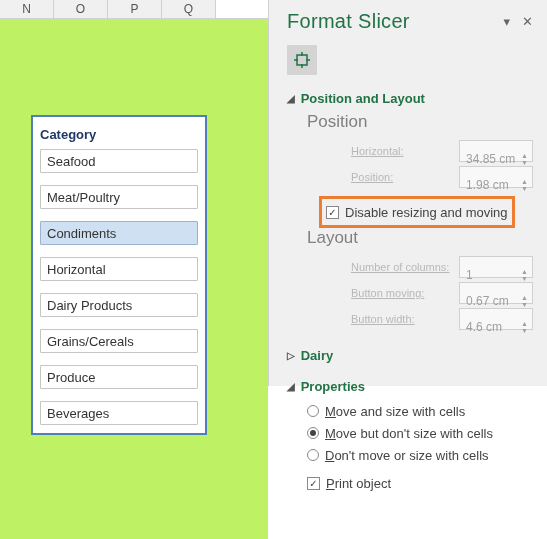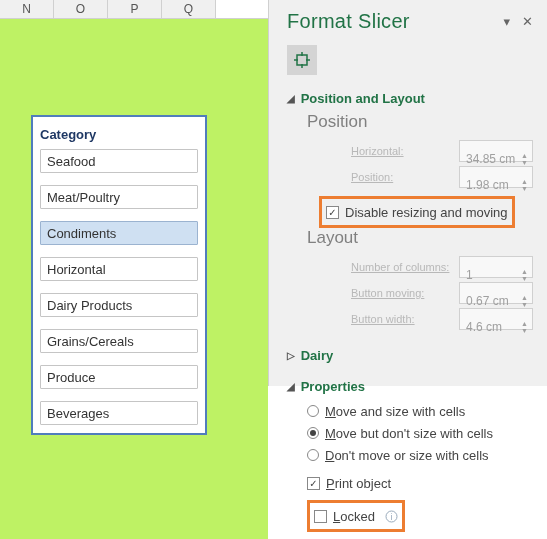--- a/index.html
+++ b/index.html
@@ -200,29 +200,17 @@
         <span><span class="under0">M</span><span>ove but don't size with cells</span></span>
     </div>
     <div class="radio-row">
       <span class="rd"></span>
         <span><span class="under0">D</span><span>on't move or size with cells</span></span>
     </div>
     <div class="check-row" style="margin-top:6px">
       <span class="ck">✓</span>
         <span><span class="under0">P</span><span>rint object</span></span>
     </div>
-    <div style="margin-top:6px">
-      <span class="hl">
-        <span class="check-row">
-          <span class="ck"></span>
-            <span><span class="under0">L</span><span>ocked</span></span>
-          <svg class="info-ico" viewBox="0 0 13 13">
-              <circle cx="6.5" cy="6.5" r="5.5" fill="none" stroke="#9ab" stroke-width="1"></circle>
-              <text x="6.5" y="10" text-anchor="middle" font-size="9" fill="#9ab">i</text>
-            </svg>
-        </span>
-      </span>
-    </div>
     <div class="check-row dis" style="margin-top:6px;margin-left:14px">
       
     </div>
   </div>
 </div>
 
 </body></html>

